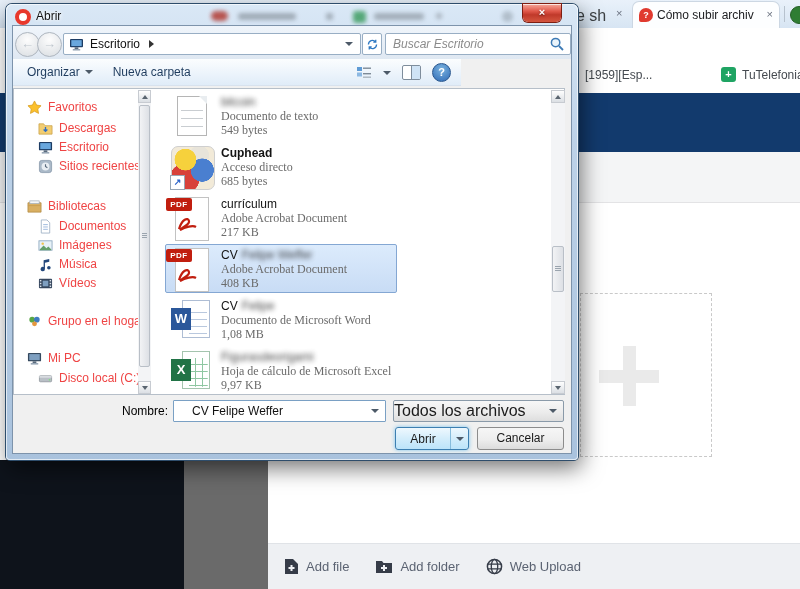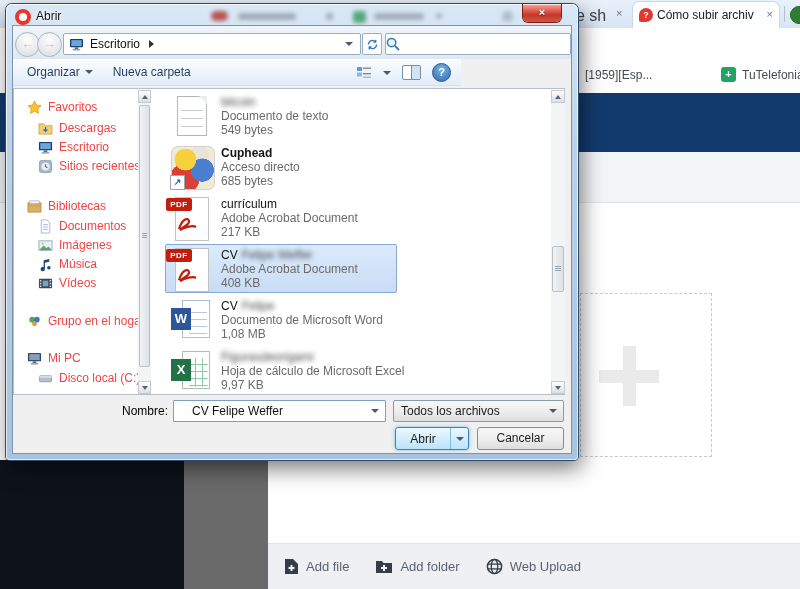--- a/index.html
+++ b/index.html
@@ -111,21 +111,21 @@
   .list-scroll{left:537px;top:1px;width:14px;height:304px;background:#f3f4f6;}
   .list-scroll .scroll-arrow{width:14px;}
   .list-scroll .scroll-thumb{width:12px;}
 
   .file-row{position:absolute;left:152px;height:49px;display:flex;align-items:center;cursor:pointer;}
   .file-row.selected{width:232px;background:linear-gradient(180deg,#dcebfc,#c8dcf5);
     border:1px solid #84a7d3;border-radius:2px;box-sizing:border-box;left:151px;}
   .ficon{width:44px;height:46px;flex:none;position:relative;margin-left:4px;}
   .ftext{margin-left:7px;display:flex;flex-direction:column;line-height:14px;}
   .fname{font-size:12px;color:#141414;white-space:nowrap;}
-  .fmeta{font-size:12px;color:#6a6a6a;white-space:nowrap;}
+  .fmeta{font-size:12px;color:#6a6a6a;white-space:nowrap;font-family:Liberation Serif, serif;}
   .censored{filter:blur(2.5px);opacity:.8;}
   .fname .clear:not(:empty)+.censored{margin-left:4px;}
 
   
   .ic-text{position:absolute;left:7px;top:3px;width:28px;height:38px;background:#fff;border:1px solid #b5b5b5;
     background-image:repeating-linear-gradient(180deg,transparent 0 7px,#c9cdd1 7px 8px);background-position:0 6px;
     background-size:80% 80%;background-repeat:no-repeat;background-position-x:3px;}
   .ic-text::after{content:"";position:absolute;right:-1px;top:-1px;width:0;height:0;
     border-left:8px solid transparent;border-top:8px solid #e9edf0;}
   .ic-cup{position:absolute;left:1px;top:2px;width:42px;height:42px;border-radius:7px;border:1px solid #cfcfcf;
@@ -150,21 +150,21 @@
     text-align:center;line-height:22px;}
   .letter-w{background:#2b579a;} .letter-x{background:#217346;}
 
   .footer-label{left:60px;top:378px;width:95px;text-align:right;font-size:12px;color:#000000;}
   .name-combo{left:160px;top:374px;width:213px;height:22px;background:#fff;border:1px solid #7aa0c4;border-radius:1px;
     box-sizing:border-box;display:flex;align-items:center;}
   .name-combo .val{font-size:12px;color:#111;margin-left:18px;flex:1;white-space:nowrap;overflow:hidden;}
   .combo-caret{margin-right:6px;}
   .type-combo{left:380px;top:374px;width:171px;height:22px;border:1px solid #8a9aa9;border-radius:2px;
     background:linear-gradient(180deg,#f7f7f7,#ececec 55%,#dedede);box-sizing:border-box;display:flex;align-items:center;}
-  .type-combo .val{font-size:12px;color:#1b1b1b;margin-left:7px;flex:1;}
+  .type-combo .val{font-size:16px;color:#1b1b1b;margin-left:0;flex:1;}
   .open-btn{left:382px;top:401px;width:74px;height:23px;border:1px solid #3c7fb1;border-radius:3px;
     background:linear-gradient(180deg,#eef8fe,#d3edfb 50%,#bce4fa);box-shadow:0 0 4px #7cc3ec;
     box-sizing:border-box;display:flex;align-items:center;cursor:pointer;}
   .open-btn .lbl{flex:1;text-align:center;font-size:12px;color:#1a1a1a;}
   .open-split{width:17px;height:100%;border-left:1px solid #86bcdc;display:flex;align-items:center;justify-content:center;}
   .cancel-btn{left:464px;top:401px;width:87px;height:23px;border:1px solid #8c8c8c;border-radius:3px;
     background:linear-gradient(180deg,#f6f6f6,#eeeeee 55%,#dcdcdc);box-sizing:border-box;
     text-align:center;font-size:12px;color:#1a1a1a;line-height:21px;cursor:pointer;}
 </style>
 </head>
@@ -256,20 +256,21 @@
         <span class="tri-right"></span>
         <span class="caret-down addr-caret"></span>
       </div>
       <div class="abs refresh-btn">
         <svg width="13" height="13" viewBox="0 0 16 16">
           <path d="M3 8a5 5 0 0 1 8.8-3.2M12 2v3H9" fill="none" stroke="#2f79c2" stroke-width="1.6"></path>
           <path d="M13 8a5 5 0 0 1-8.8 3.2M4 14v-3h3" fill="none" stroke="#2f79c2" stroke-width="1.6"></path>
         </svg>
       </div>
       <div class="abs search-box">
+        <span class="search-ph">Buscar Escritorio</span>
         <svg class="search-ic" width="14" height="14" viewBox="0 0 14 14">
           <circle cx="5.6" cy="5.6" r="4.2" fill="#eaf4fb" stroke="#3d7ab5" stroke-width="1.5"></circle>
           <path d="M9 9l4 4" stroke="#3d7ab5" stroke-width="1.8"></path>
         </svg>
       </div>
 
       <div class="abs cmd-bar">
         <div class="cmd-item cmd-org">
           <span>Organizar</span>
           <span class="caret-down"></span>

